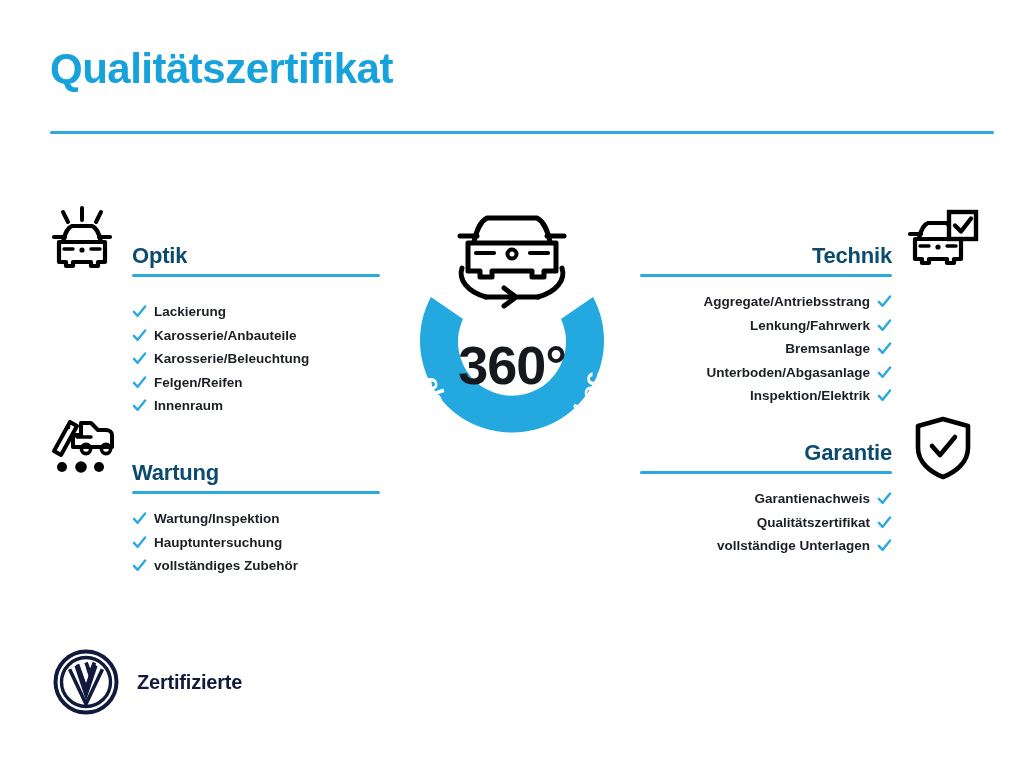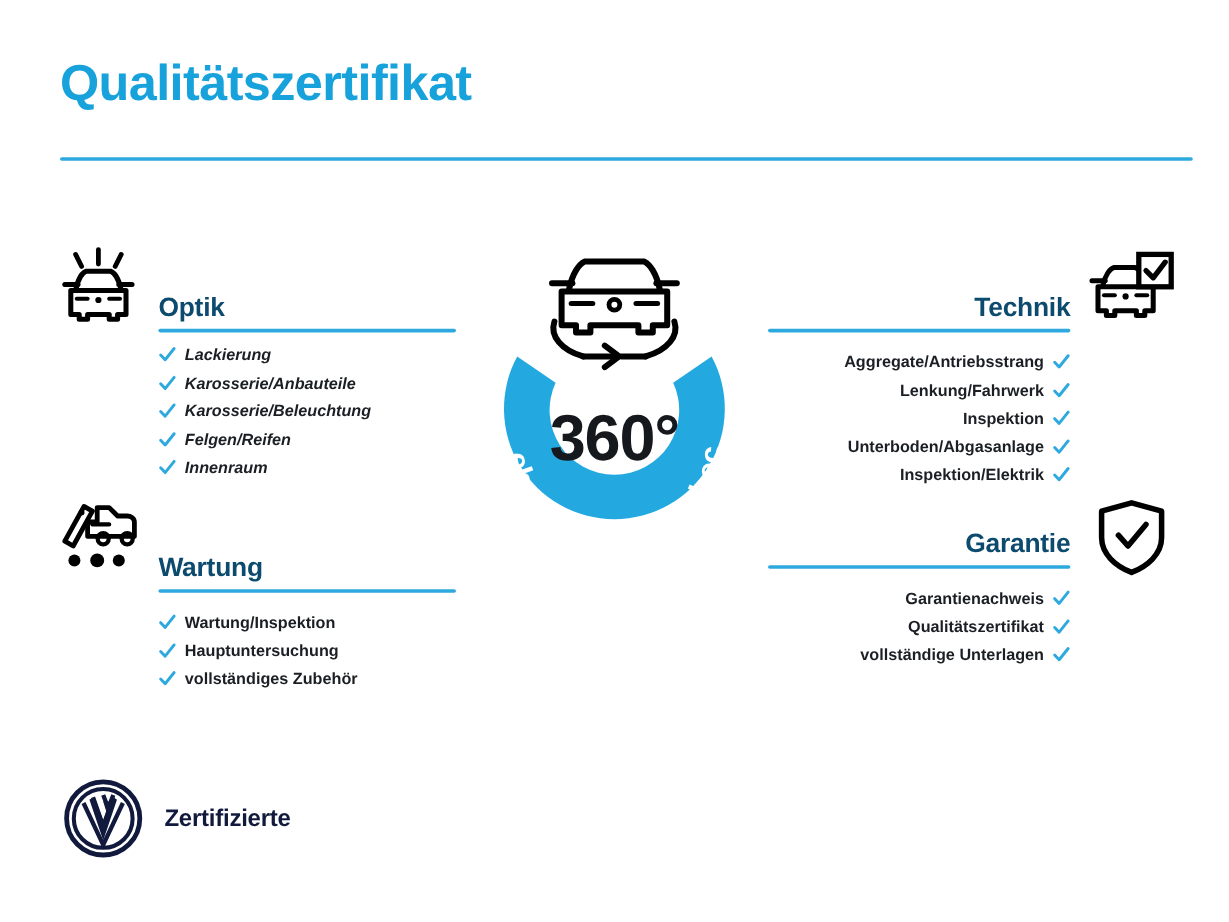--- a/index.html
+++ b/index.html
@@ -101,21 +101,21 @@
   .col-right .sec-rule  { left: 0; right: 0; }
   .col-right .sec-list li { justify-content: flex-end; }
   .col-right .chk { margin-left: 7px; order: 2; }
 
   
   #sec-optik     { left: 132px; top: 237px; width: 248px; }
   #sec-wartung   { left: 132px; top: 434px; width: 248px; margin-top: 20px; }
   #sec-technik   { left: 640px; top: 237px; width: 252px; }
   #sec-garantie  { left: 640px; top: 434px; width: 252px; }
 
-  #sec-optik .sec-list    { margin-top: 7px; font-style: italic; }
+  #sec-optik .sec-list    { margin-top: 23px; }
   #sec-wartung .sec-list  { margin-top: 13px; }
   #sec-technik .sec-list  { margin-top: 13px; }
   #sec-garantie .sec-list { margin-top: 13px; text-align: center; }
 
   
   .sec-icon { position: absolute; }
   .sec-icon svg { display: block; }
   #icon-optik    { left: 46px;  top: 204px; }
   #icon-wartung  { left: 46px;  top: 414px; }
   #icon-technik  { left: 906px; top: 208px; }
@@ -330,21 +330,21 @@
       </li>
       <li>
         <span>Lenkung/Fahrwerk</span>
         <span class="chk">
             <svg viewBox="0 0 16 16" xmlns="http://www.w3.org/2000/svg">
               <path d="M2 8.4 L6 12.6 L14 2.6" stroke="#2EA9DF" stroke-width="2.6" fill="none" stroke-linecap="round" stroke-linejoin="round"></path>
             </svg>
           </span>
       </li>
       <li>
-        <span>Inspektion</span>
+        <span>Bremsanlage</span>
         <span class="chk">
             <svg viewBox="0 0 16 16" xmlns="http://www.w3.org/2000/svg">
               <path d="M2 8.4 L6 12.6 L14 2.6" stroke="#2EA9DF" stroke-width="2.6" fill="none" stroke-linecap="round" stroke-linejoin="round"></path>
             </svg>
           </span>
       </li>
       <li>
         <span>Unterboden/Abgasanlage</span>
         <span class="chk">
             <svg viewBox="0 0 16 16" xmlns="http://www.w3.org/2000/svg">

